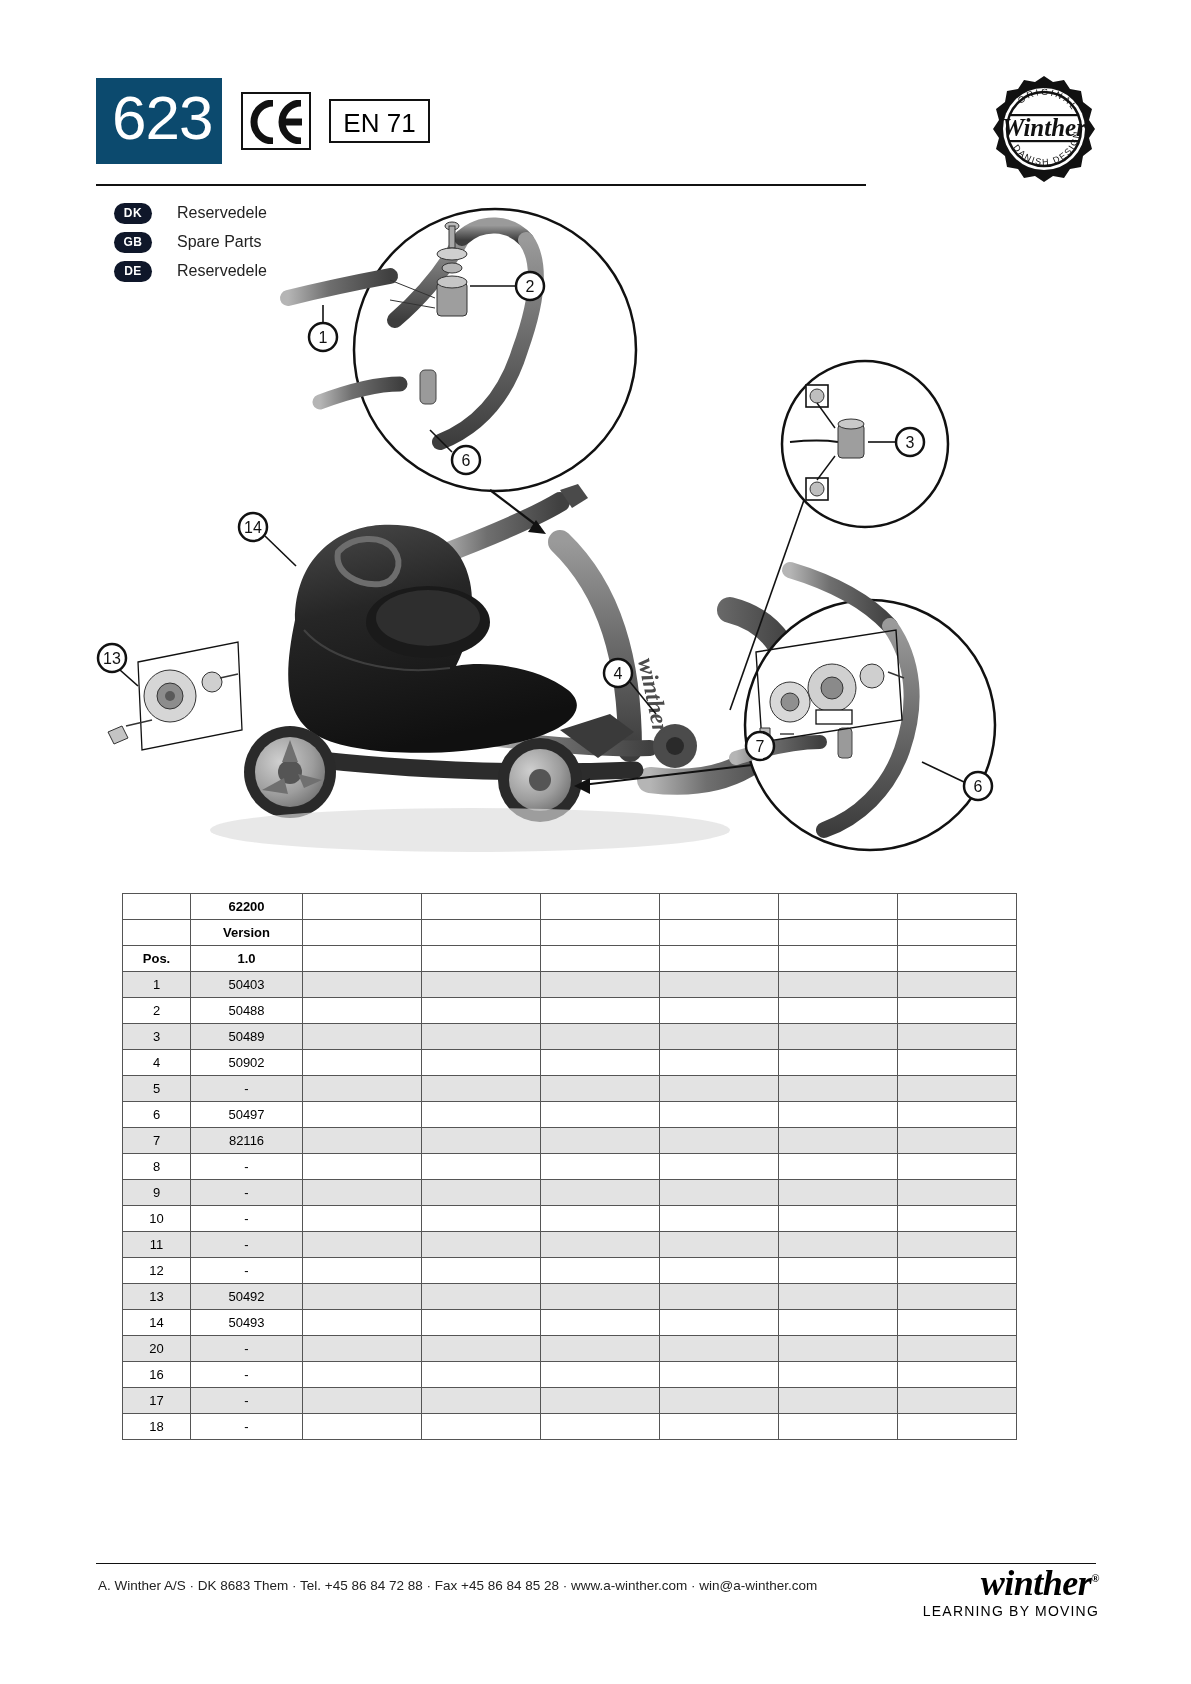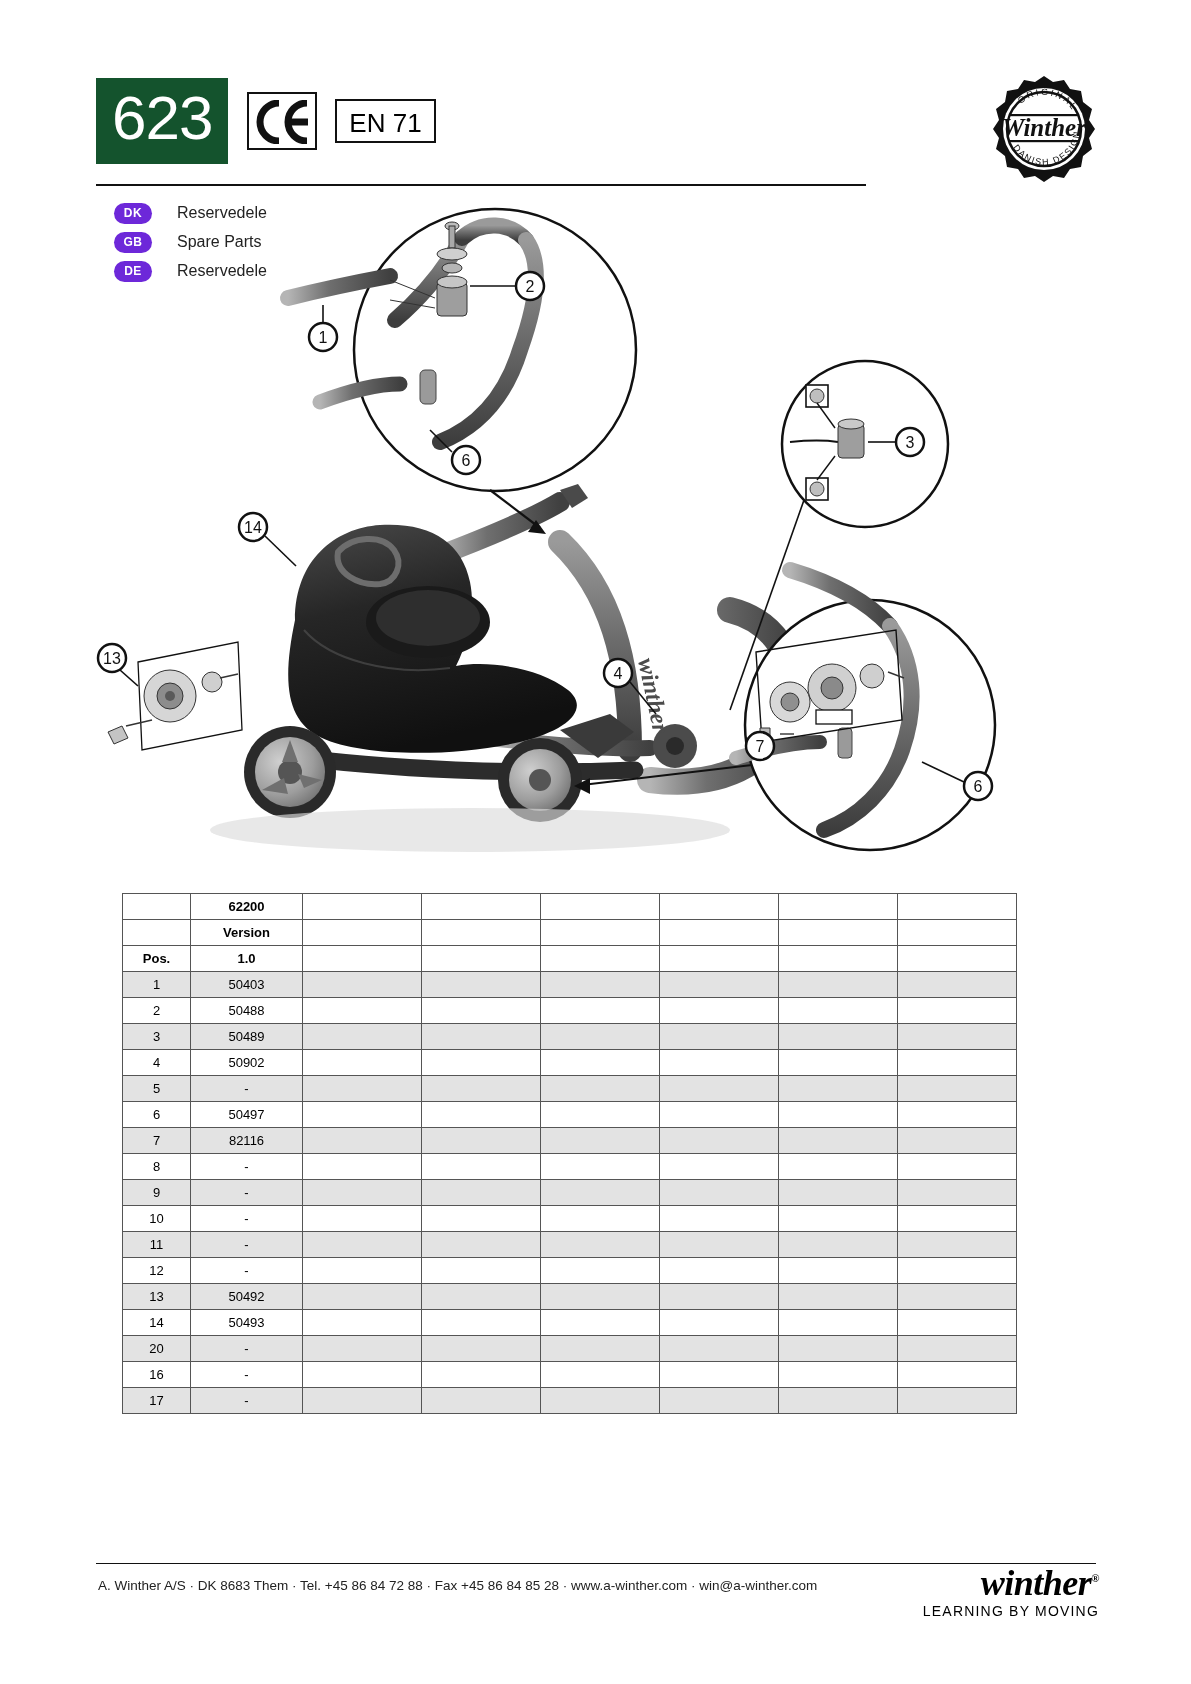--- a/index.html
+++ b/index.html
@@ -12,24 +12,24 @@
     position: relative;
     overflow: hidden;
   }
 
   
   .header {
     position: absolute; left: 96px; top: 78px; width: 1000px; height: 110px;
   }
   .model-badge {
     display: inline-block;
-    background: #14532d; color: #fff;
+    background: #0c4a6e; color: #fff;
     font-size: 62px; line-height: 72px;
     font-weight: 400;
-    padding: 4px 16px 10px 16px;
+    padding: 4px 10px 10px 16px;
     letter-spacing: -1px;
     vertical-align: middle;
   }
   .ce-box {
     display: inline-block;
     border: 2px solid #111;
     width: 70px; height: 58px;
     vertical-align: middle;
     margin-left: 14px;
     position: relative;
@@ -54,21 +54,21 @@
   .seal {
     position: absolute; right: 86px; top: 74px;
     width: 122px; height: 122px;
   }
 
   
   .lang-list { position: absolute; left: 114px; top: 200px; }
   .lang-row { display: flex; align-items: center; height: 26px; margin-bottom: 3px; }
   .lang-pill {
     width: 38px; height: 21px; border-radius: 11px;
-    background: #6d28d9; color:#fff;
+    background: #0f172a; color:#fff;
     font-size: 12px; font-weight: bold;
     display: flex; align-items: center; justify-content: center;
     letter-spacing: 0.5px;
   }
   .lang-label { margin-left: 25px; font-size: 16px; color:#222; }
 
   
   .diagram { position: absolute; left: 90px; top: 190px; width: 1020px; height: 700px; }
   .diagram svg { display:block; }
 
@@ -548,20 +548,30 @@
         <tr class="row-shade">
           <td class="c0">17</td>
           <td class="c1">-</td>
           <td class="cn"></td>
           <td class="cn"></td>
           <td class="cn"></td>
           <td class="cn"></td>
           <td class="cn"></td>
           <td class="cn"></td>
         </tr>
+        <tr class="row-plain">
+          <td class="c0">18</td>
+          <td class="c1">-</td>
+          <td class="cn"></td>
+          <td class="cn"></td>
+          <td class="cn"></td>
+          <td class="cn"></td>
+          <td class="cn"></td>
+          <td class="cn"></td>
+        </tr>
       </tbody>
   </table>
 </div>
 
 <div class="footer-rule"></div>
 <div class="footer-text">A. Winther A/S  ·  DK 8683 Them  ·  Tel. +45 86 84 72 88  ·  Fax +45 86 84 85 28  ·  www.a-winther.com  ·  win@a-winther.com</div>
 <div class="footer-logo">
   <div class="wname">
     <span>winther</span><sup>®</sup>
   </div>

